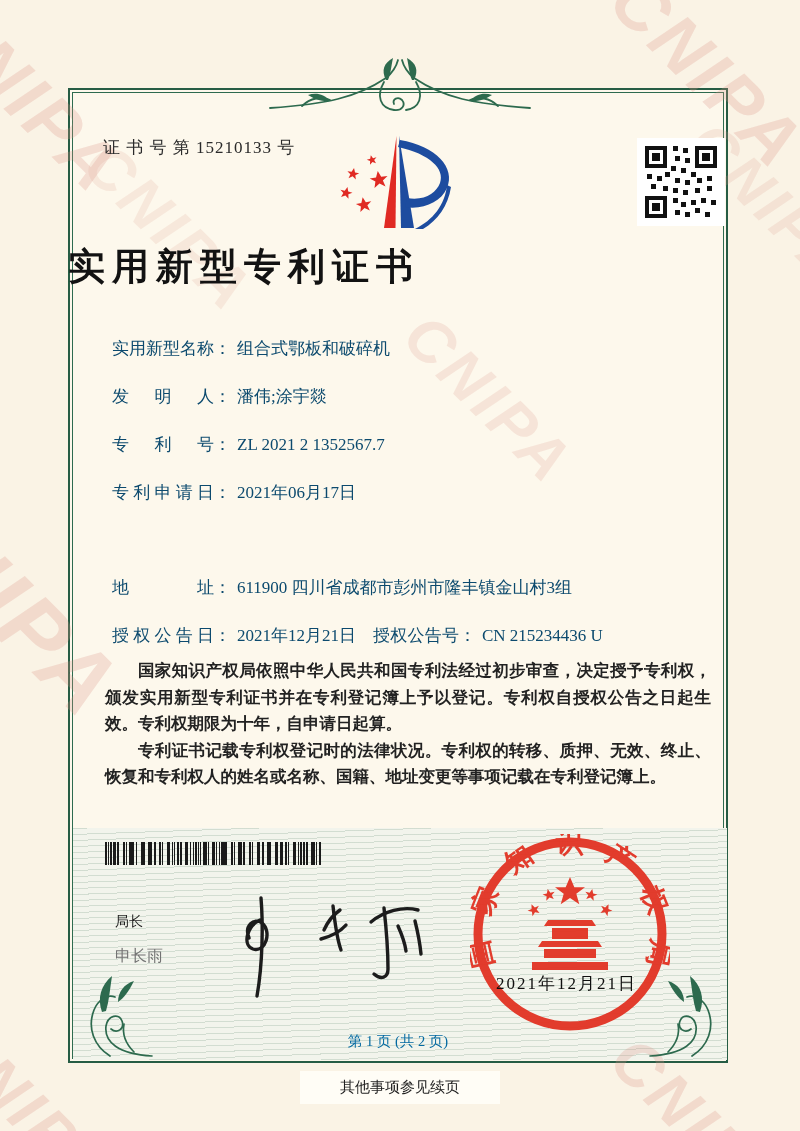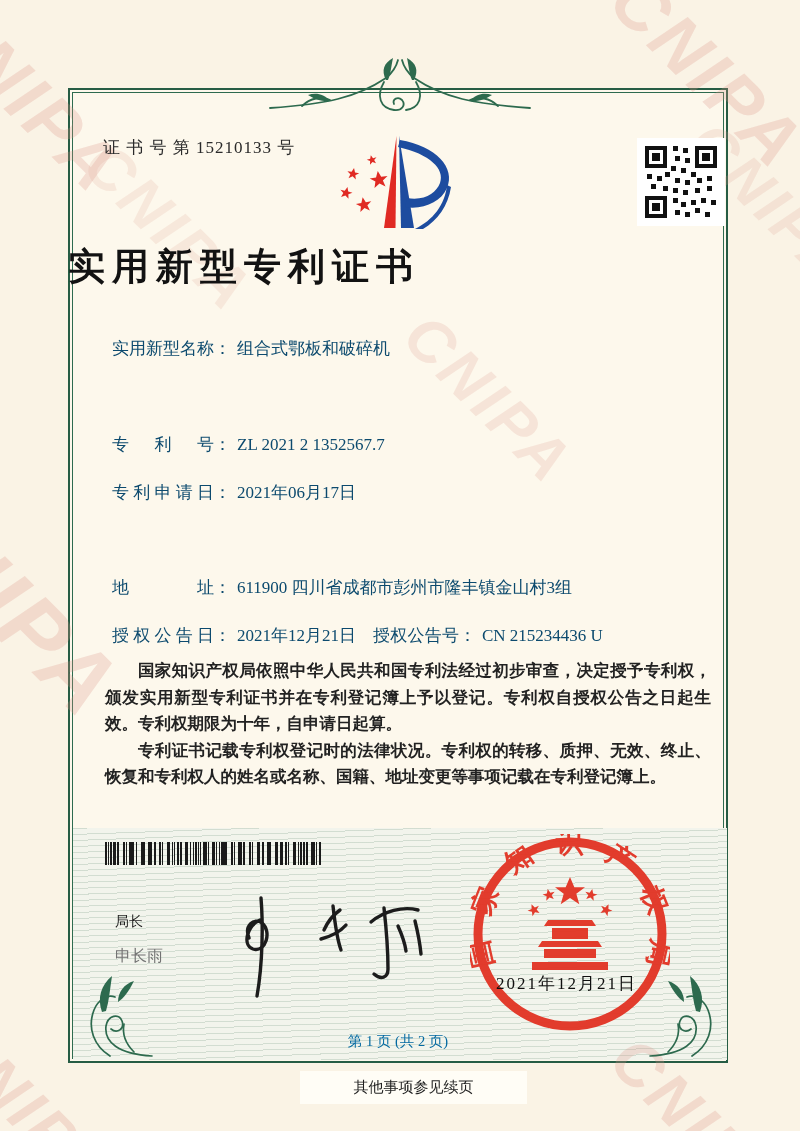--- a/index.html
+++ b/index.html
@@ -66,21 +66,21 @@
       repeating-linear-gradient(90deg,#1a1a1a 0 2px,rgba(0,0,0,0) 2px 3px,#1a1a1a 3px 4px,rgba(0,0,0,0) 4px 8px,#1a1a1a 8px 11px,rgba(0,0,0,0) 11px 13px,#1a1a1a 13px 14px,rgba(0,0,0,0) 14px 18px),
       repeating-linear-gradient(90deg,#1a1a1a 0 1px,rgba(0,0,0,0) 1px 5px,#1a1a1a 5px 7px,rgba(0,0,0,0) 7px 12px,#1a1a1a 12px 13px,rgba(0,0,0,0) 13px 19px);
   }
   .signer-title{left:115px;top:913px;font-size:14px;font-family:Liberation Mono, monospace;color:#1c1c1c;}
   .signer-name{left:115px;top:946px;font-size:16px;font-family:"Liberation Sans",sans-serif;color:#737373;}
   .signature{left:228px;top:890px;}
   .seal{left:470px;top:834px;opacity:0.95;}
   .seal-date{left:496px;top:972px;font-size:17px;letter-spacing:2px;color:#101010;z-index:4;}
   .page-footer{left:68px;top:1032px;width:660px;text-align:center;font-size:14.5px;color:#0369a1;}
   .cont-note{
-    left:300px;top:1071px;width:227px;text-align:center;background:#fffdf6;
+    left:300px;top:1071px;width:200px;text-align:center;background:#fffdf6;
     padding:7px 0;font-size:15px;color:#1e1e1e;
   }
 </style>
 </head>
 <body>
 
 <div class="page">
 
   <span class="wm wm1">CNIPA</span>
   <span class="wm wm2">CNIPA</span>
@@ -194,20 +194,23 @@
           <rect x="68" y="74" width="5" height="5"></rect>
       </g>
     </svg>
   </div>
 
   <div class="z title">实用新型专利证书</div>
 
   <div class="z frow" style="top:337px">
     <span class="flabel">实用新型名称</span><span class="colon">：</span><span>组合式鄂板和破碎机</span>
   </div>
+  <div class="z frow" style="top:385px">
+    <span class="flabel">发明人</span><span class="colon">：</span><span>潘伟;涂宇燚</span>
+  </div>
   <div class="z frow" style="top:433px">
     <span class="flabel">专利号</span><span class="colon">：</span><span>ZL 2021 2 1352567.7</span>
   </div>
   <div class="z frow" style="top:481px">
     <span class="flabel">专利申请日</span><span class="colon">：</span><span>2021年06月17日</span>
   </div>
   <div class="z frow" style="top:576px">
     <span class="flabel">地址</span><span class="colon">：</span><span>611900 四川省成都市彭州市隆丰镇金山村3组</span>
   </div>
   <div class="z frow" style="top:624px;width:600px">

